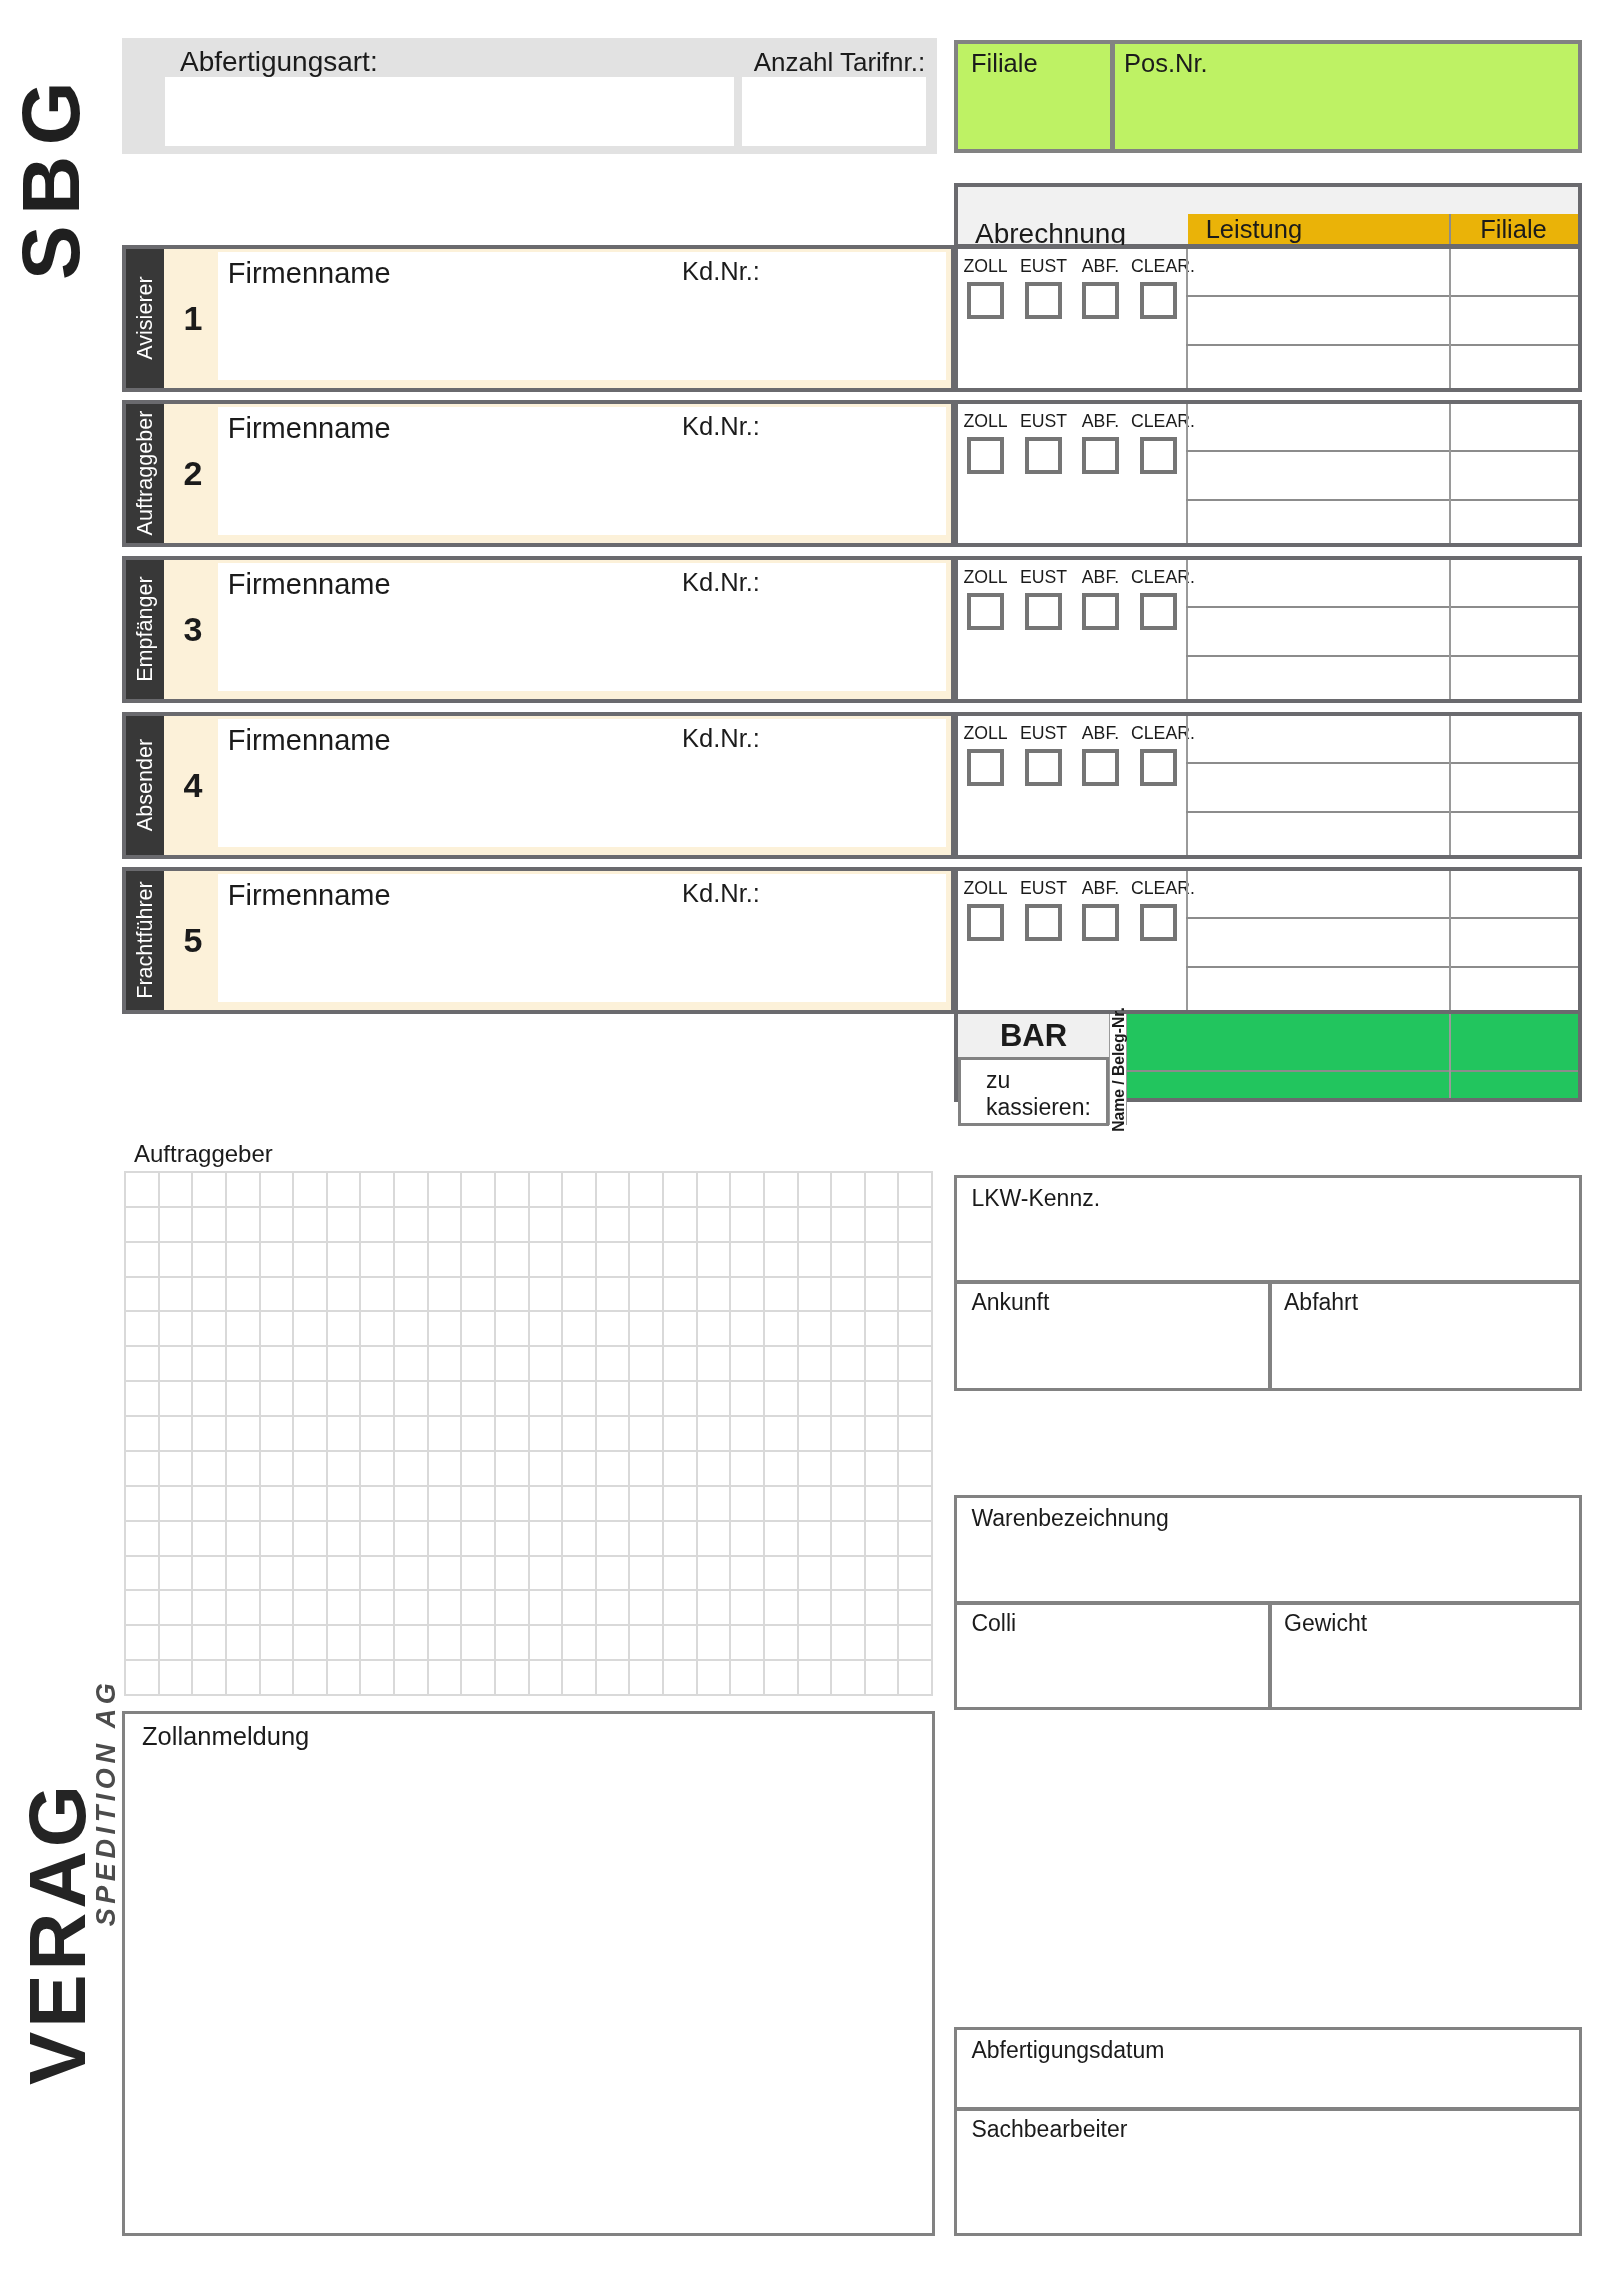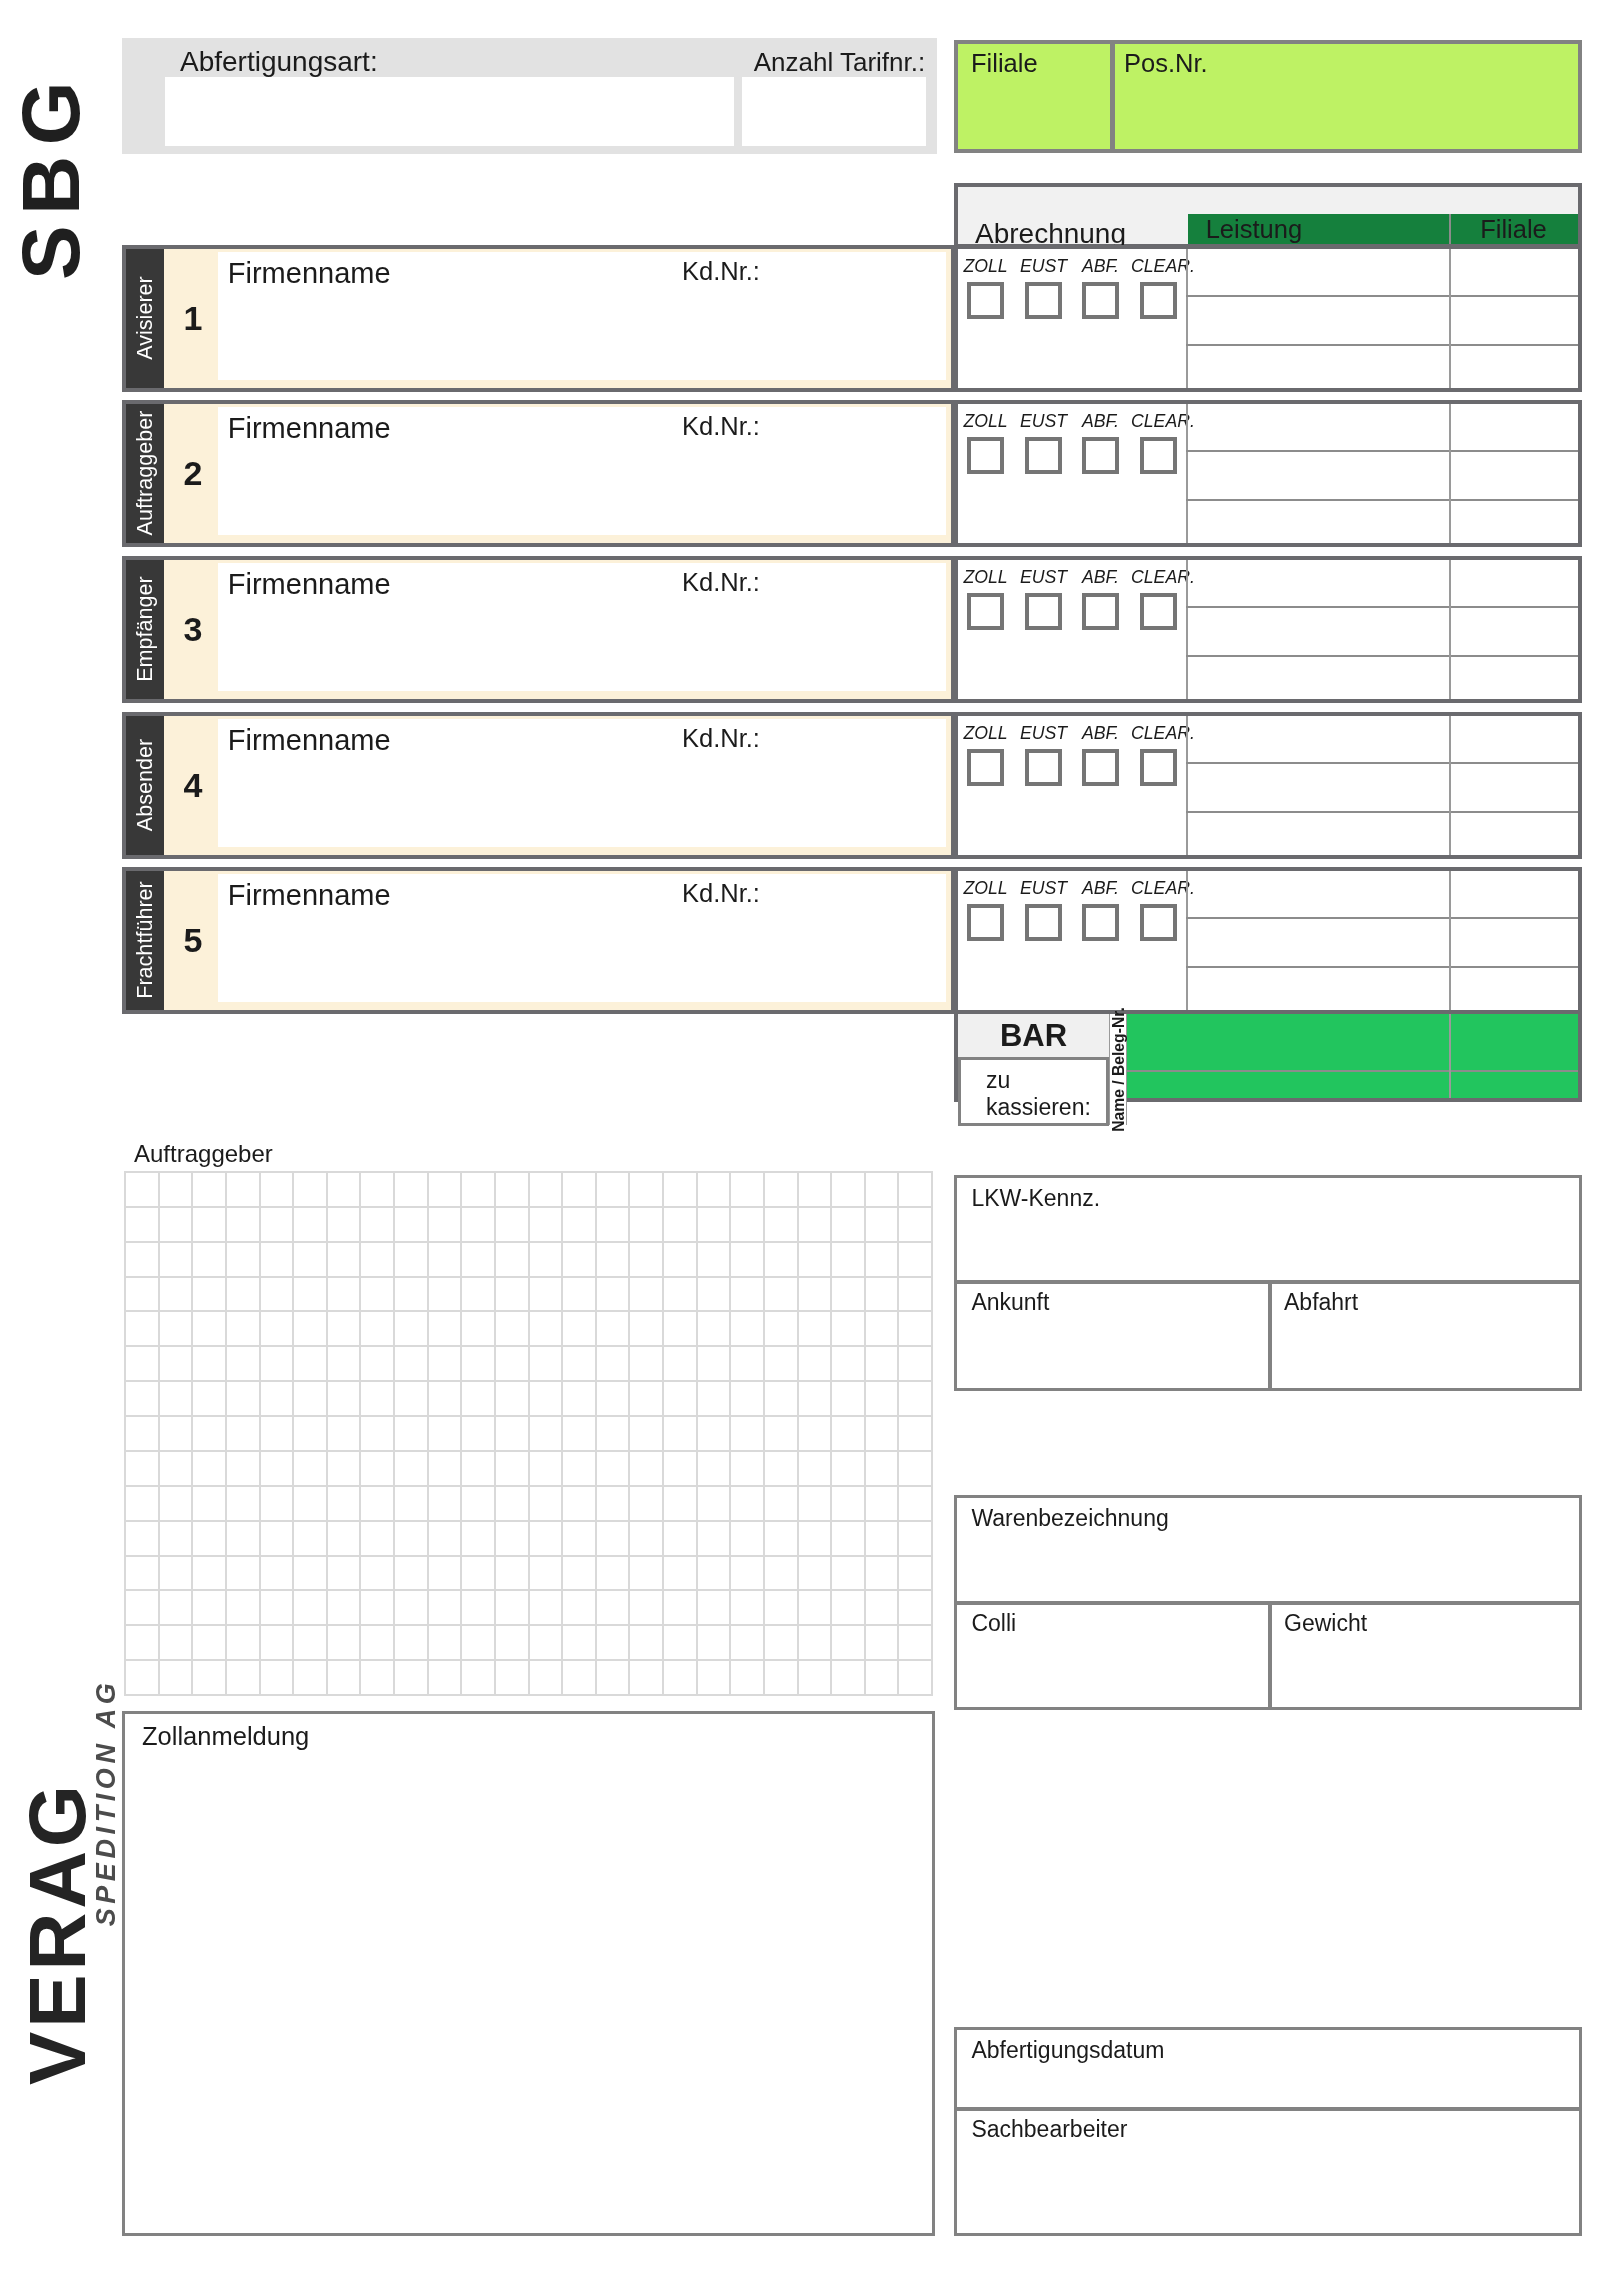--- a/index.html
+++ b/index.html
@@ -29,32 +29,32 @@
   .pbar{position:absolute;left:0;top:0;bottom:0;width:38px;background:#383838;}
   .plabel{left:0;top:138px;width:138px;height:38px;font-size:21.6px;color:#fff;}
   .pnum{position:absolute;left:38px;top:0;bottom:0;width:58px;display:flex;align-items:center;justify-content:center;font-size:34px;font-weight:bold;color:#1b1b1b;}
   .pfield{position:absolute;left:92px;top:3.3px;right:5.2px;bottom:7.9px;background:#fff;}
   .pfirm{position:absolute;left:9.8px;top:5.2px;font-size:29px;}
   .pkdnr{position:absolute;left:464px;top:5.2px;font-size:25.5px;}
 
   
   .ahead{left:954px;top:183px;width:628px;height:65px;border:4.6px solid #6a6a6e;background:#f1f1f1;box-sizing:border-box;}
   .ahead-title{position:absolute;left:17px;top:0;bottom:0;display:flex;align-items:center;font-size:28px;margin-top:37px;}
-  .subband{position:absolute;left:230px;top:27px;right:0;bottom:0;background:#15803d;}
+  .subband{position:absolute;left:230px;top:27px;right:0;bottom:0;background:#eab308;}
   .sub-vline{position:absolute;left:261px;top:0;bottom:0;width:2px;background:#8c8c8c;}
   .leist-l{position:absolute;left:17.7px;top:0;bottom:0;display:flex;align-items:center;font-size:25.5px;}
   .betrag-l{position:absolute;left:261px;right:0;top:0;bottom:0;display:flex;align-items:center;justify-content:center;font-size:25.5px;}
 
   .aband{left:954px;width:628px;height:147px;border:4.6px solid #6a6a6e;background:#fff;box-sizing:border-box;position:absolute;}
   .cb-divider{position:absolute;left:228px;top:0;bottom:0;width:2px;background:#9a9a9a;}
   .betrag-div{position:absolute;left:491px;top:0;bottom:0;width:2px;background:#9a9a9a;}
   .lline{position:absolute;left:228px;right:0;height:2px;background:#8c8c8c;}
   .l1{top:46px;} .l2{top:95px;}
   .cbgroup{position:absolute;left:0;top:0;width:228px;bottom:0;}
-  .cbcol{position:absolute;top:6.5px;width:55px;text-align:center;font-style:italic;}
+  .cbcol{position:absolute;top:6.5px;width:55px;text-align:center;}
   .c0{left:0px;} .c1{left:58px;} .c2{left:115px;} .c3{left:173px;}
   .cblabel{font-size:17.7px;white-space:nowrap;}
   .cbox{width:29px;height:29px;border:4.6px solid #757575;background:#fff;margin:5.9px auto 0 auto;}
 
   
   .barband{left:954px;top:1010px;width:628px;height:92px;border:4.6px solid #6a6a6e;background:#22c55e;box-sizing:border-box;}
   .barhead{position:absolute;left:0;top:0;width:151px;height:43px;background:#f0f0f0;display:flex;align-items:center;justify-content:center;font-size:31px;font-weight:bold;}
   .zubox{position:absolute;left:0;top:43px;width:151px;height:69px;border:3.9px solid #828282;background:#fff;box-sizing:border-box;}
   .zu-l{position:absolute;left:25px;top:6.5px;font-size:23px;}
   .namestrip{position:absolute;left:151px;top:0;width:18.3px;height:111px;background:#fff;border-left:1.3px solid #9a9a9a;border-right:1.3px solid #9a9a9a;box-sizing:border-box;}

